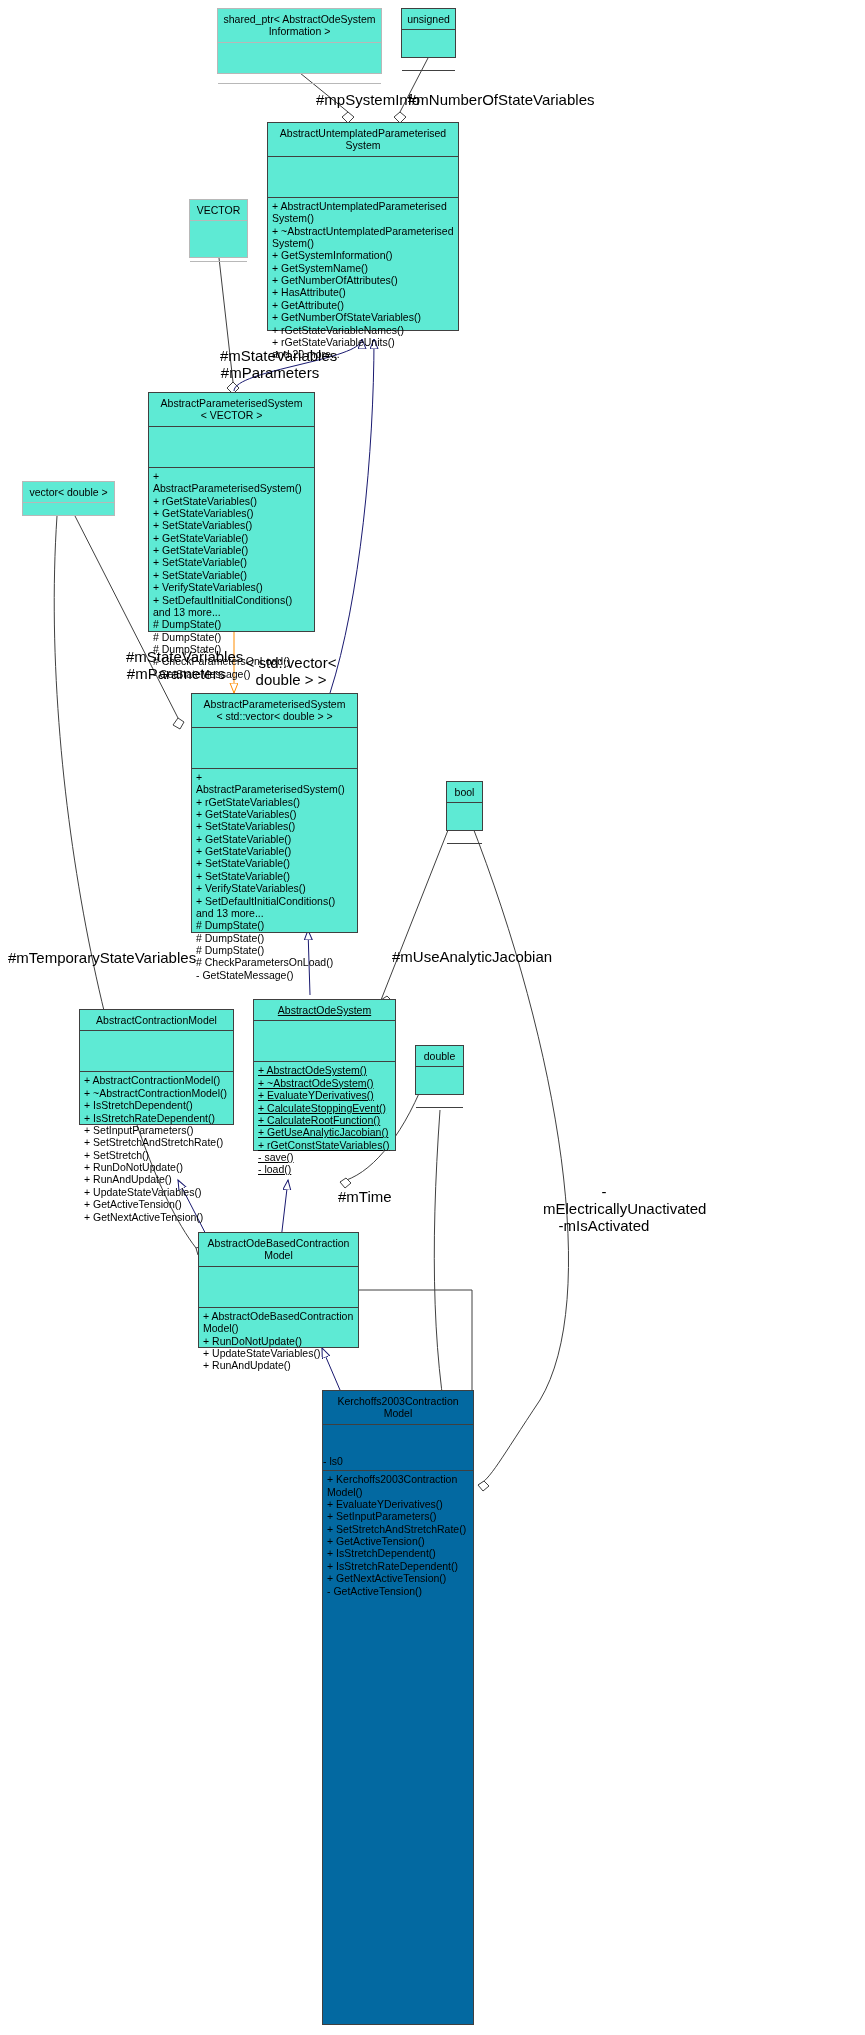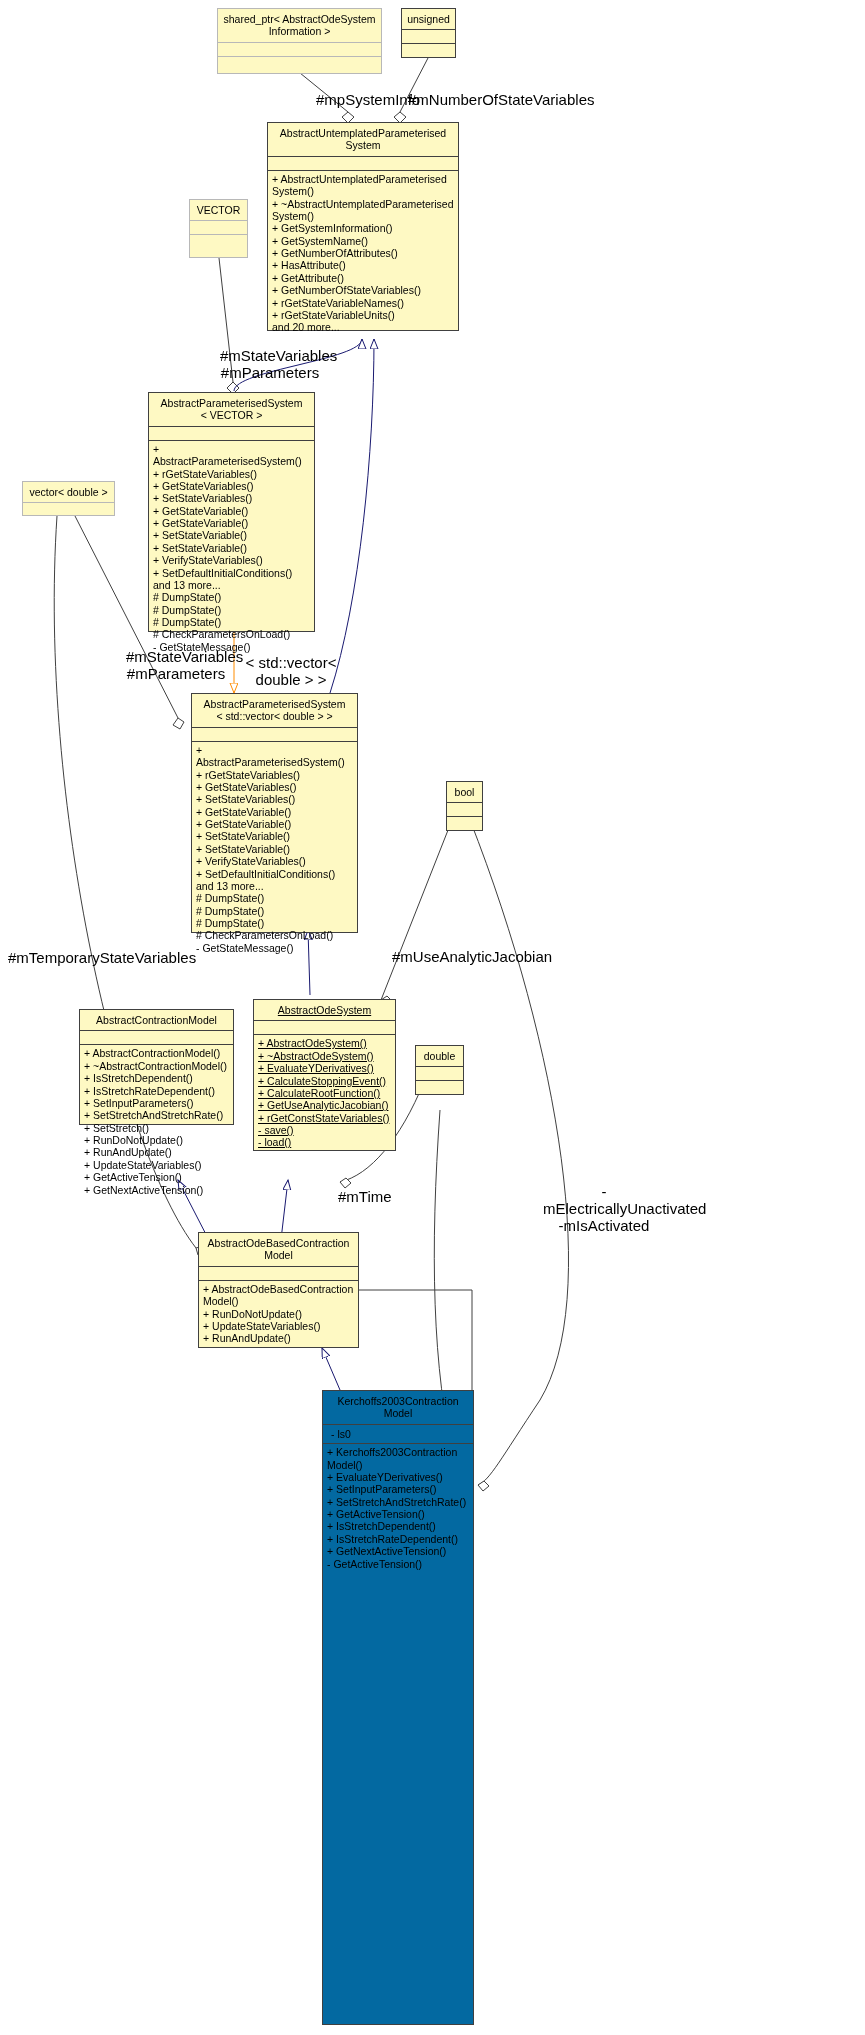--- a/index.html
+++ b/index.html
@@ -20,44 +20,45 @@
     width: 865px; height: 2035px;
   }
   svg.edges {
     position: absolute;
     left: 0; top: 0;
     width: 865px; height: 2035px;
     pointer-events: none;
   }
   .node {
     position: absolute;
-    background: #fef9c3;
+    background: #5eead4;
     border: 1px solid #404040;
     font-size: 10.5px;
     color: #000000;
     line-height: 1.18;
     z-index: 5;
   }
   .node.gray { background: #0369a1; }
   .node.light { border-color: #b8b8b8; }
   .node .title {
     text-align: center;
     padding: 4px 3px 4px 3px;
     font-size: 10.5px;
     white-space: pre-line;
   }
   .node .sep {
     border-top: 1px solid #404040;
     height: 0;
   }
   .node.light .sep { border-top-color: #b8b8b8; }
   .node .attrs {
-    padding: 3px 8px;
+    padding: 3px 0;
     min-height: 13px;
     white-space: pre-line;
+    margin-top: 27px;
   }
   .node .ops {
     padding: 2px 4px 3px 4px;
     white-space: pre-line;
   }
   .edgelabel {
     position: absolute;
     font-size: 15px;
     color: #000000;
     white-space: pre-line;

